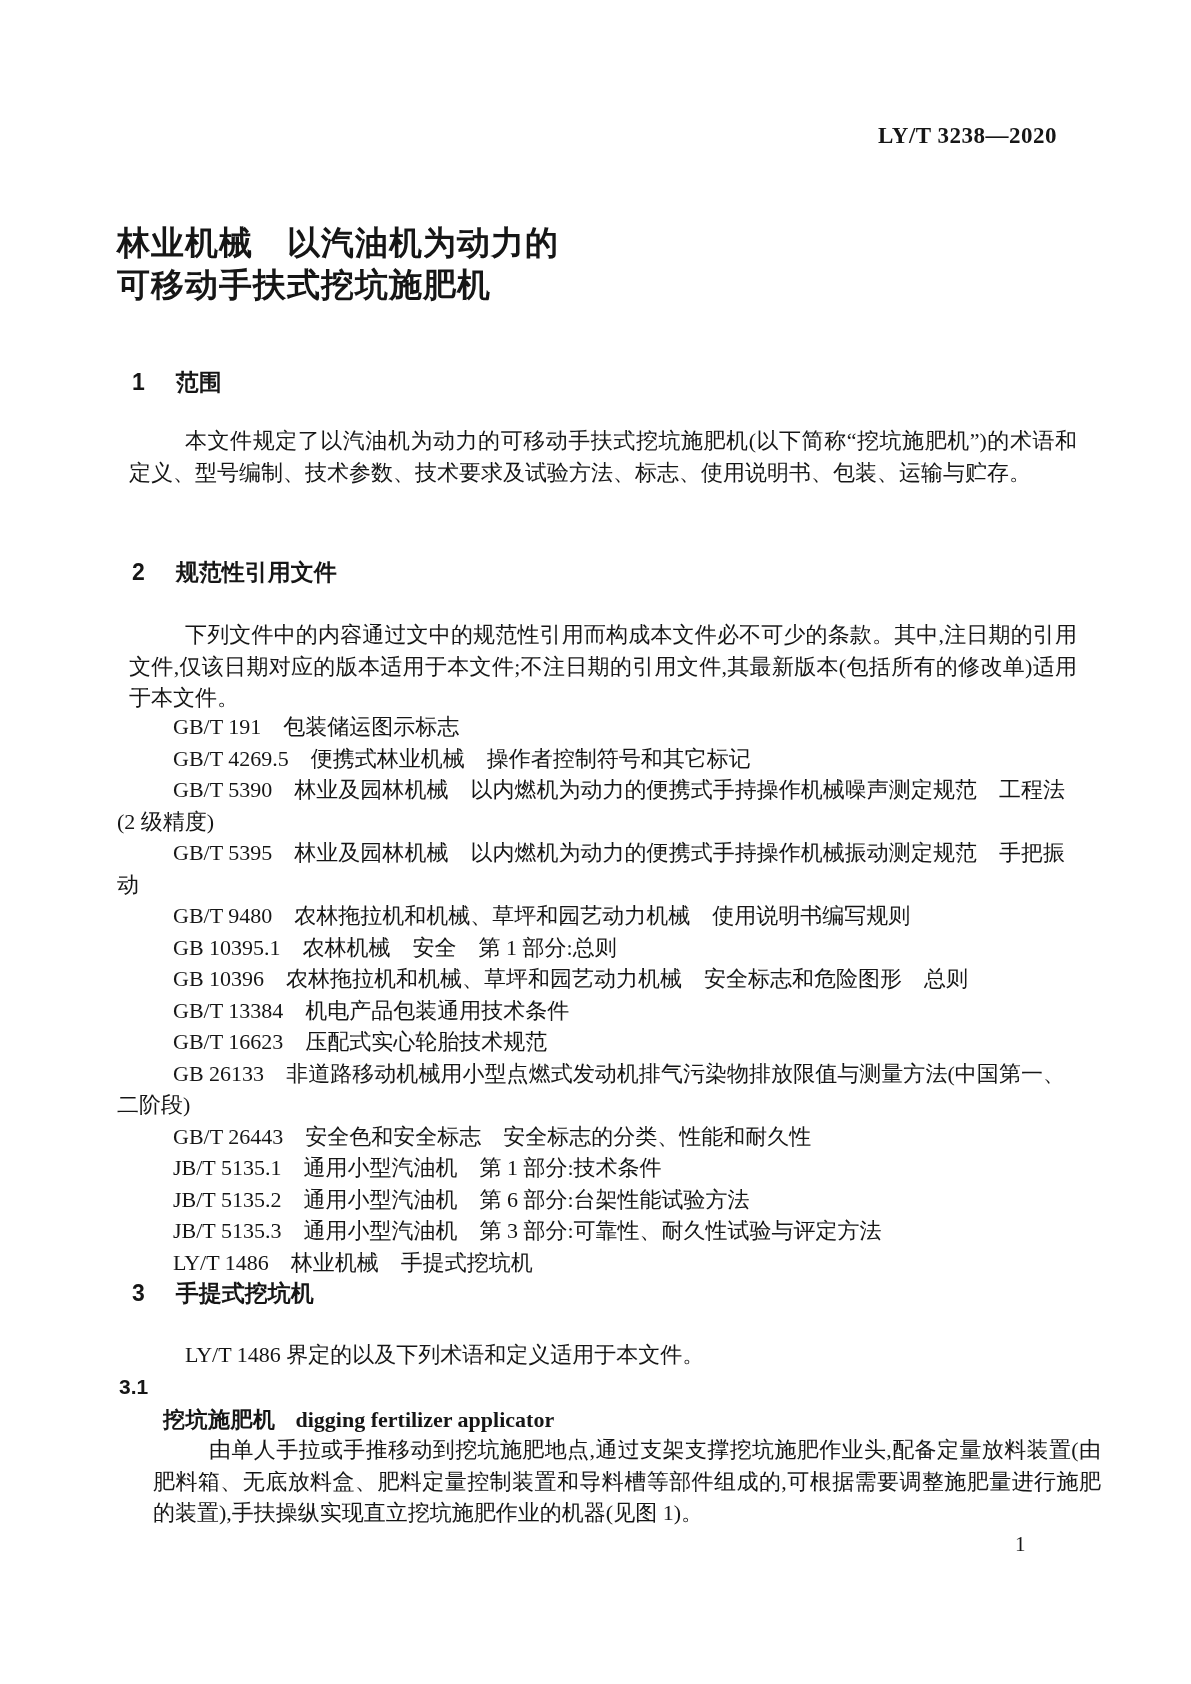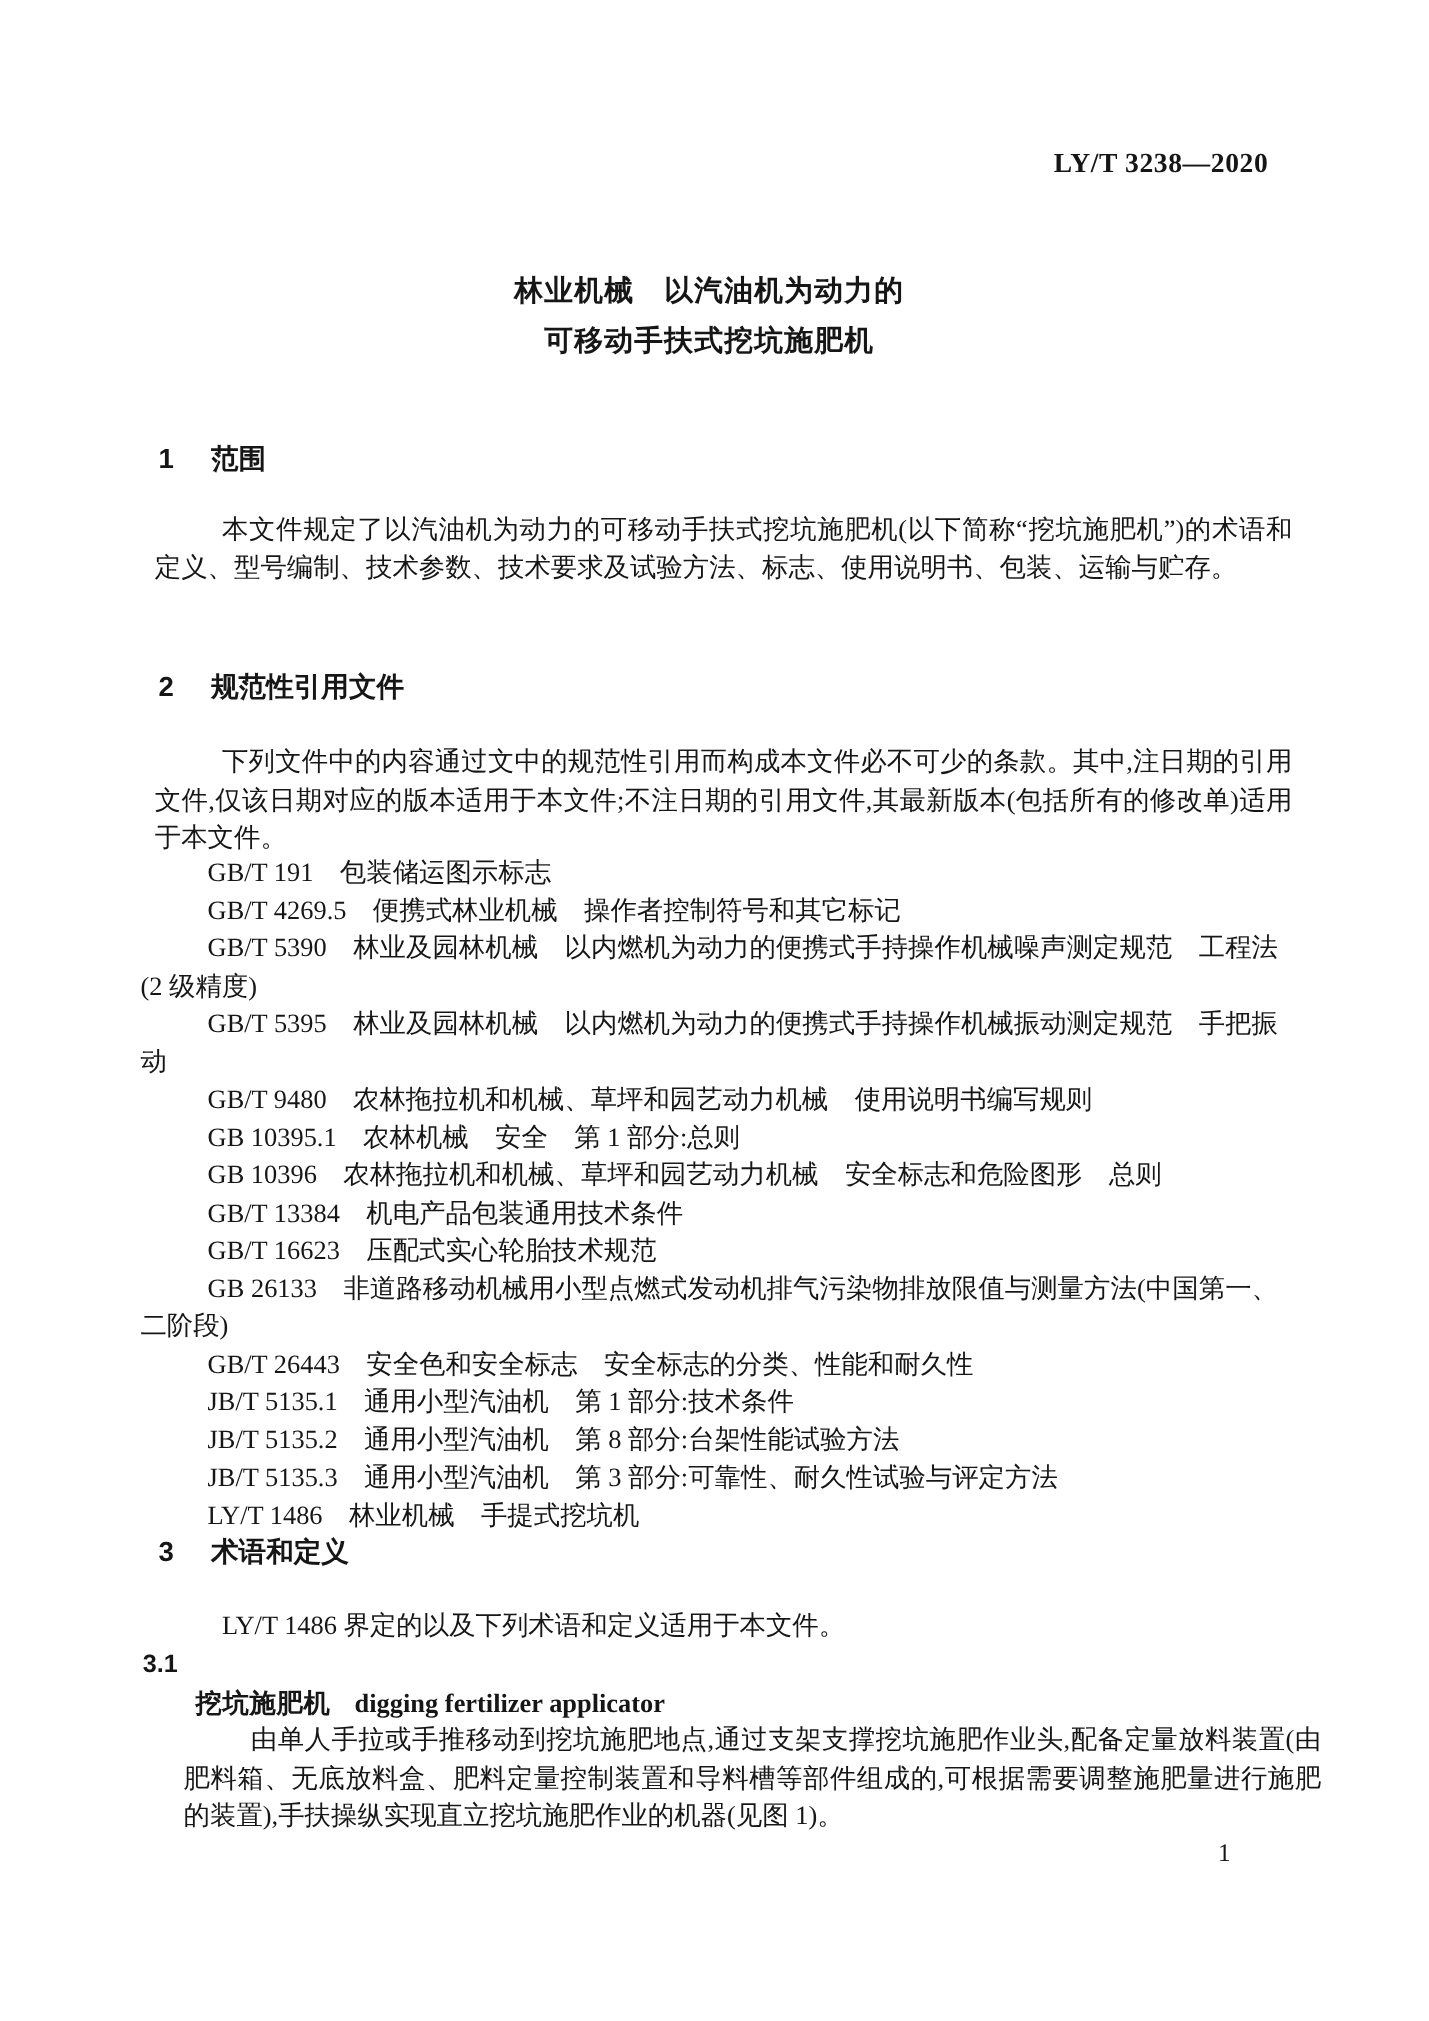--- a/index.html
+++ b/index.html
@@ -35,24 +35,23 @@
     letter-spacing: 0.5px;
     text-align: center;
   }
 
   
   .doc-title {
     position: absolute;
     top: 222px;
     left: 0;
     width: 100%;
-    text-align: center;
     font-family: "Liberation Sans", "DejaVu Sans", sans-serif;
     font-weight: bold;
-    font-size: 24px;
+    font-size: 33px;
     line-height: 42px;
     letter-spacing: 1px;
   }
 
   
   .sec-heading {
     position: absolute;
     left: 15px;
     margin: 0;
     font-family: "Liberation Sans", "DejaVu Sans", sans-serif;
@@ -167,26 +166,26 @@
       <p class="ref"><span class="ref-code">GB/T 5390</span><span class="ref-title">林业及园林机械　以内燃机为动力的便携式手持操作机械噪声测定规范　工程法(2 级精度)</span></p>
       <p class="ref"><span class="ref-code">GB/T 5395</span><span class="ref-title">林业及园林机械　以内燃机为动力的便携式手持操作机械振动测定规范　手把振动</span></p>
       <p class="ref"><span class="ref-code">GB/T 9480</span><span class="ref-title">农林拖拉机和机械、草坪和园艺动力机械　使用说明书编写规则</span></p>
       <p class="ref"><span class="ref-code">GB 10395.1</span><span class="ref-title">农林机械　安全　第 1 部分:总则</span></p>
       <p class="ref"><span class="ref-code">GB 10396</span><span class="ref-title">农林拖拉机和机械、草坪和园艺动力机械　安全标志和危险图形　总则</span></p>
       <p class="ref"><span class="ref-code">GB/T 13384</span><span class="ref-title">机电产品包装通用技术条件</span></p>
       <p class="ref"><span class="ref-code">GB/T 16623</span><span class="ref-title">压配式实心轮胎技术规范</span></p>
       <p class="ref"><span class="ref-code">GB 26133</span><span class="ref-title">非道路移动机械用小型点燃式发动机排气污染物排放限值与测量方法(中国第一、二阶段)</span></p>
       <p class="ref"><span class="ref-code">GB/T 26443</span><span class="ref-title">安全色和安全标志　安全标志的分类、性能和耐久性</span></p>
       <p class="ref"><span class="ref-code">JB/T 5135.1</span><span class="ref-title">通用小型汽油机　第 1 部分:技术条件</span></p>
-      <p class="ref"><span class="ref-code">JB/T 5135.2</span><span class="ref-title">通用小型汽油机　第 8 部分:台架性能试验方法</span></p>
+      <p class="ref"><span class="ref-code">JB/T 5135.2</span><span class="ref-title">通用小型汽油机　第 6 部分:台架性能试验方法</span></p>
       <p class="ref"><span class="ref-code">JB/T 5135.3</span><span class="ref-title">通用小型汽油机　第 3 部分:可靠性、耐久性试验与评定方法</span></p>
       <p class="ref"><span class="ref-code">LY/T 1486</span><span class="ref-title">林业机械　手提式挖坑机</span></p>
     </div>
 
-    <h2 class="sec-heading" id="heading-s3"><span class="sec-num">3</span><span>术语和定义</span></h2>
+    <h2 class="sec-heading" id="heading-s3"><span class="sec-num">3</span><span>手提式挖坑机</span></h2>
 
     <p class="body-p" id="p-s3-intro">LY/T 1486 界定的以及下列术语和定义适用于本文件。</p>
 
     <p class="clause-num">3.1</p>
 
     <p class="term-line"><span class="term-zh">挖坑施肥机</span><span class="term-en">digging fertilizer applicator</span></p>
 
     <p class="body-p" id="p-s3-def">由单人手拉或手推移动到挖坑施肥地点,通过支架支撑挖坑施肥作业头,配备定量放料装置(由肥料箱、无底放料盒、肥料定量控制装置和导料槽等部件组成的,可根据需要调整施肥量进行施肥的装置),手扶操纵实现直立挖坑施肥作业的机器(见图 1)。</p>
 
   </div>

